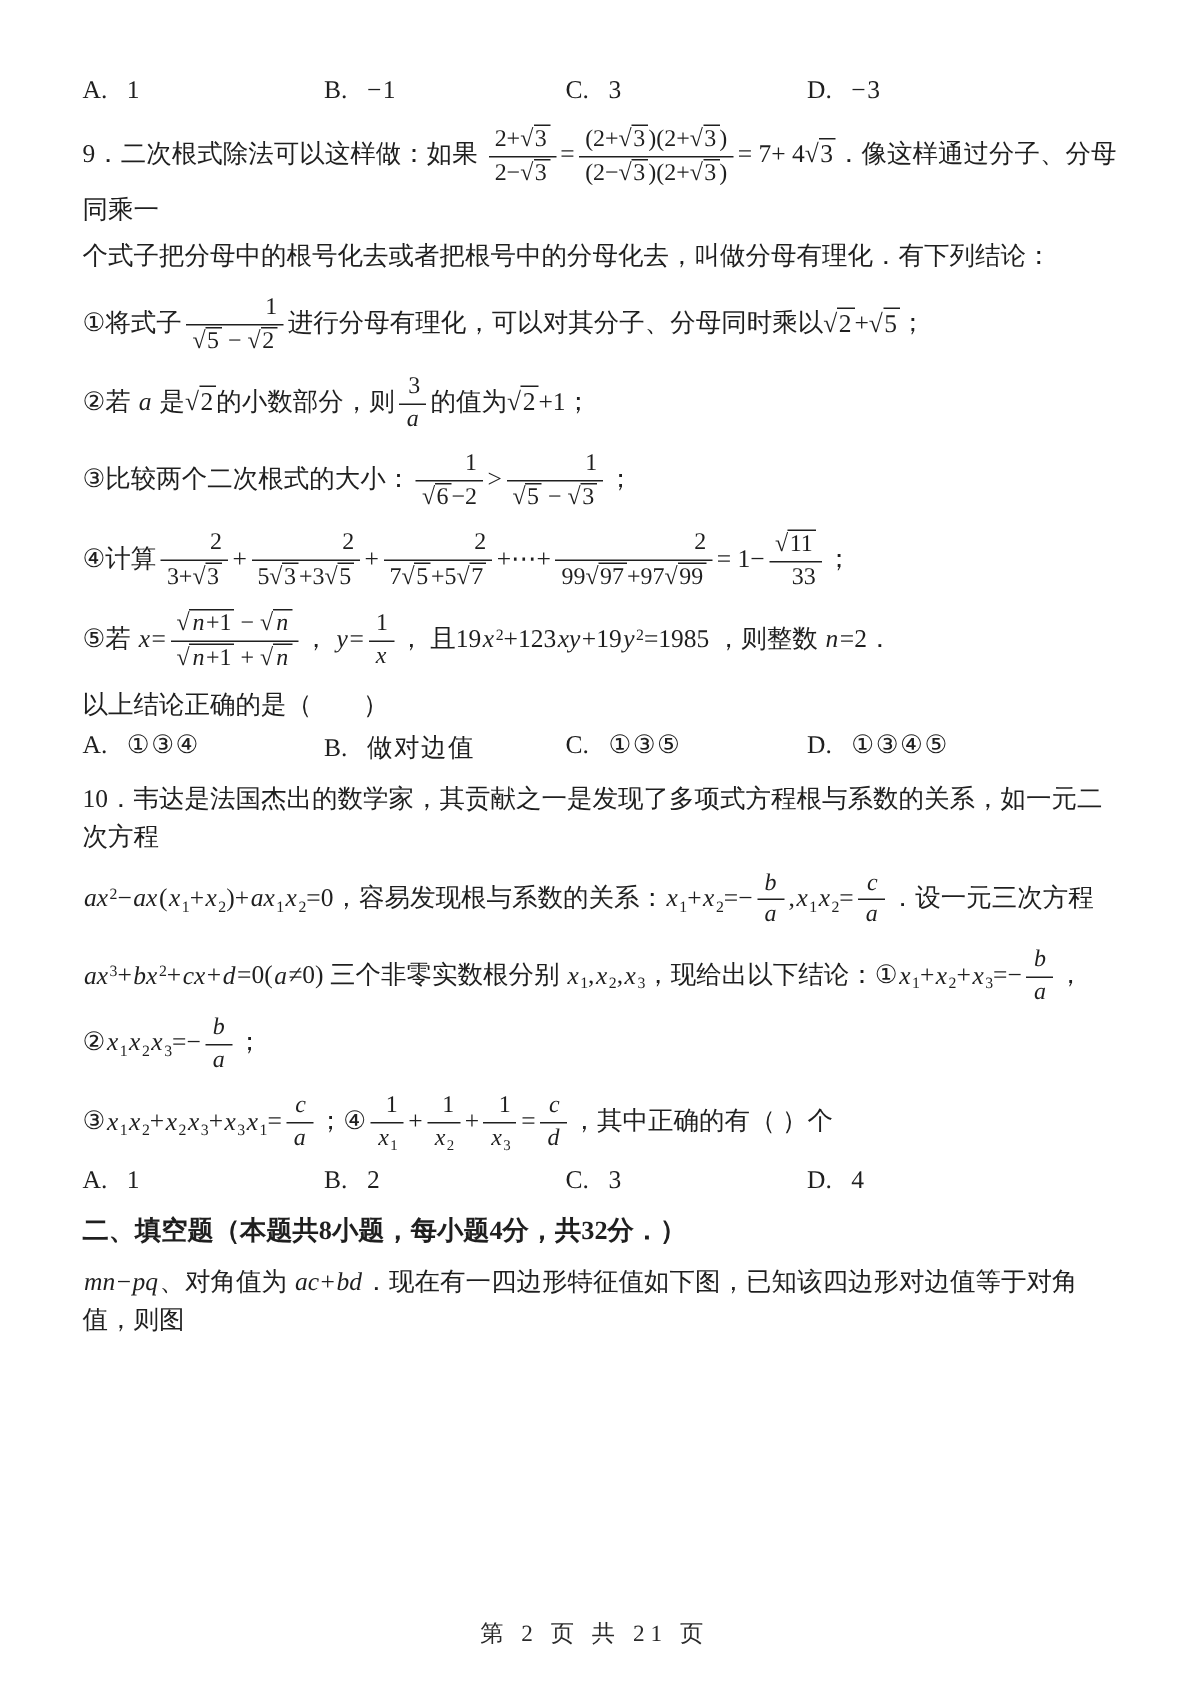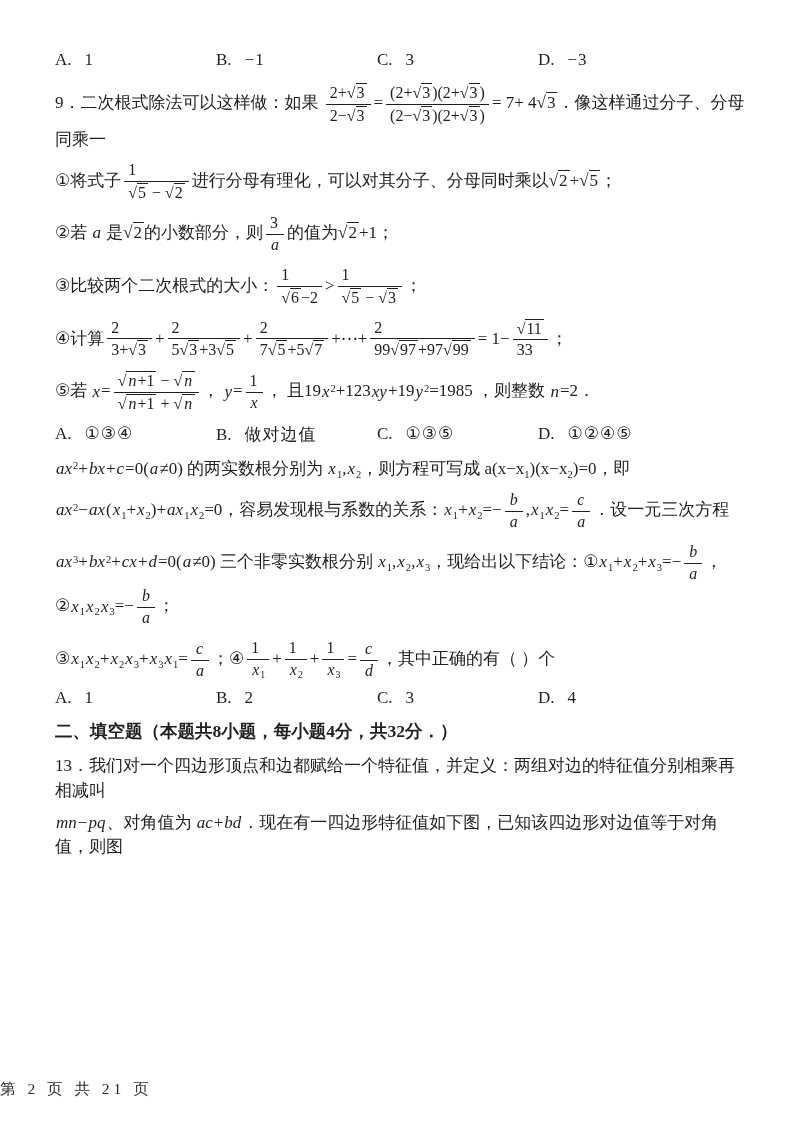--- a/index.html
+++ b/index.html
@@ -13,31 +13,31 @@
   .line { display:block; margin-bottom:7px; line-height:1.45; }
   .mb-s { margin-bottom:5px; }
   .mb-m { margin-bottom:10px; }
   .options-row { display:flex; margin-bottom:11px; }
   .opt { width:161px; flex:0 0 161px; display:flex; align-items:baseline; }
   .opt:last-child { flex:1 1 auto; }
   .opt-label { margin-right:13px; }
   .opt-text { letter-spacing:1px; }
   .section-title { font-weight:bold; font-size:17.5px; }
   
-  .frac { display:inline-block; vertical-align:middle; text-align:left;
+  .frac { display:inline-block; vertical-align:middle; text-align:right;
           margin:2px 3px; font-size:0.94em; line-height:1.18; }
   .frac .num { display:block; padding:0 4px 1px; border-bottom:1px solid #1f1f1f; }
   .frac .den { display:block; padding:1px 4px 0; }
   .sqrt { white-space:nowrap; }
   .sqrt .rad { display:inline-block; border-top:1px solid #1f1f1f;
                padding:0 2px 0 1px; line-height:1.15; vertical-align:baseline; }
   sub { font-size:0.62em; vertical-align:-0.35em; }
   sup { font-size:0.62em; vertical-align:0.45em; }
   i { font-style:italic; padding:0 1px; }
-  .footer { position:absolute; left:0; right:0; bottom:22px; text-align:left;
+  .footer { position:absolute; left:0; right:0; bottom:22px; text-align:center;
             font-size:15.5px; letter-spacing:4px; color:#2a2a2a; }
 </style>
 </head>
 <body>
 
 <div class="content">
 
   <div class="options-row">
     <span class="opt">
         <span class="opt-label">A.</span>
@@ -51,46 +51,48 @@
         <span class="opt-label">C.</span>
         <span class="opt-text">3</span>
       </span>
     <span class="opt">
         <span class="opt-label">D.</span>
         <span class="opt-text">−3</span>
       </span>
   </div>
 
   <div class="line">9．二次根式除法可以这样做：如果 <span class="frac"><span class="num">2+<span class="sqrt"><span class="rsign">√</span><span class="rad">3</span></span></span><span class="den">2−<span class="sqrt"><span class="rsign">√</span><span class="rad">3</span></span></span></span>=<span class="frac"><span class="num">(2+<span class="sqrt"><span class="rsign">√</span><span class="rad">3</span></span>)(2+<span class="sqrt"><span class="rsign">√</span><span class="rad">3</span></span>)</span><span class="den">(2−<span class="sqrt"><span class="rsign">√</span><span class="rad">3</span></span>)(2+<span class="sqrt"><span class="rsign">√</span><span class="rad">3</span></span>)</span></span>= 7+ 4<span class="sqrt"><span class="rsign">√</span><span class="rad">3</span></span>．像这样通过分子、分母同乘一</div>
+  <div class="line mb-m">个式子把分母中的根号化去或者把根号中的分母化去，叫做分母有理化．有下列结论：</div>
   <div class="line">①将式子<span class="frac"><span class="num">1</span><span class="den"><span class="sqrt"><span class="rsign">√</span><span class="rad">5</span></span> − <span class="sqrt"><span class="rsign">√</span><span class="rad">2</span></span></span></span>进行分母有理化，可以对其分子、分母同时乘以<span class="sqrt"><span class="rsign">√</span><span class="rad">2</span></span>+<span class="sqrt"><span class="rsign">√</span><span class="rad">5</span></span>；</div>
   <div class="line">②若 <i>a</i> 是<span class="sqrt"><span class="rsign">√</span><span class="rad">2</span></span>的小数部分，则<span class="frac"><span class="num">3</span><span class="den"><i>a</i></span></span>的值为<span class="sqrt"><span class="rsign">√</span><span class="rad">2</span></span>+1；</div>
   <div class="line">③比较两个二次根式的大小：<span class="frac"><span class="num">1</span><span class="den"><span class="sqrt"><span class="rsign">√</span><span class="rad">6</span></span>−2</span></span>&gt;<span class="frac"><span class="num">1</span><span class="den"><span class="sqrt"><span class="rsign">√</span><span class="rad">5</span></span> − <span class="sqrt"><span class="rsign">√</span><span class="rad">3</span></span></span></span>；</div>
   <div class="line">④计算<span class="frac"><span class="num">2</span><span class="den">3+<span class="sqrt"><span class="rsign">√</span><span class="rad">3</span></span></span></span>+<span class="frac"><span class="num">2</span><span class="den">5<span class="sqrt"><span class="rsign">√</span><span class="rad">3</span></span>+3<span class="sqrt"><span class="rsign">√</span><span class="rad">5</span></span></span></span>+<span class="frac"><span class="num">2</span><span class="den">7<span class="sqrt"><span class="rsign">√</span><span class="rad">5</span></span>+5<span class="sqrt"><span class="rsign">√</span><span class="rad">7</span></span></span></span>+⋯+<span class="frac"><span class="num">2</span><span class="den">99<span class="sqrt"><span class="rsign">√</span><span class="rad">97</span></span>+97<span class="sqrt"><span class="rsign">√</span><span class="rad">99</span></span></span></span>= 1−<span class="frac"><span class="num"><span class="sqrt"><span class="rsign">√</span><span class="rad">11</span></span></span><span class="den">33</span></span>；</div>
   <div class="line">⑤若 <i>x</i>=<span class="frac"><span class="num"><span class="sqrt"><span class="rsign">√</span><span class="rad"><i>n</i>+1</span></span> − <span class="sqrt"><span class="rsign">√</span><span class="rad"><i>n</i></span></span></span><span class="den"><span class="sqrt"><span class="rsign">√</span><span class="rad"><i>n</i>+1</span></span> + <span class="sqrt"><span class="rsign">√</span><span class="rad"><i>n</i></span></span></span></span>， <i>y</i>=<span class="frac"><span class="num">1</span><span class="den"><i>x</i></span></span>， 且19<i>x</i><sup>2</sup>+123<i>xy</i>+19<i>y</i><sup>2</sup>=1985 ，则整数 <i>n</i>=2．</div>
+  <div class="line mb-s">以上结论正确的是（　　）</div>
 
   <div class="options-row">
     <span class="opt">
         <span class="opt-label">A.</span>
         <span class="opt-text">①③④</span>
       </span>
     <span class="opt">
         <span class="opt-label">B.</span>
         <span class="opt-text">做对边值</span>
       </span>
     <span class="opt">
         <span class="opt-label">C.</span>
         <span class="opt-text">①③⑤</span>
       </span>
     <span class="opt">
         <span class="opt-label">D.</span>
-        <span class="opt-text">①②④⑤</span>
+        <span class="opt-text">①③④⑤</span>
       </span>
   </div>
 
-  <div class="line"><i>ax</i><sup>2</sup>+<i>bx</i>+<i>c</i>=0(<i>a</i>≠0) 的两实数根分别为 <i>x</i><sub>1</sub>,<i>x</i><sub>2</sub>，则方程可写成 a(x−x<sub>1</sub>)(x−x<sub>2</sub>)=0，即</div>
+  <div class="line">10．韦达是法国杰出的数学家，其贡献之一是发现了多项式方程根与系数的关系，如一元二次方程</div>
   <div class="line"><i>ax</i><sup>2</sup>−<i>ax</i>(<i>x</i><sub>1</sub>+<i>x</i><sub>2</sub>)+<i>ax</i><sub>1</sub><i>x</i><sub>2</sub>=0，容易发现根与系数的关系：<i>x</i><sub>1</sub>+<i>x</i><sub>2</sub>=−<span class="frac"><span class="num"><i>b</i></span><span class="den"><i>a</i></span></span>,<i>x</i><sub>1</sub><i>x</i><sub>2</sub>=<span class="frac"><span class="num"><i>c</i></span><span class="den"><i>a</i></span></span>．设一元三次方程</div>
   <div class="line"><i>ax</i><sup>3</sup>+<i>bx</i><sup>2</sup>+<i>cx</i>+<i>d</i>=0(<i>a</i>≠0) 三个非零实数根分别 <i>x</i><sub>1</sub>,<i>x</i><sub>2</sub>,<i>x</i><sub>3</sub>，现给出以下结论：①<i>x</i><sub>1</sub>+<i>x</i><sub>2</sub>+<i>x</i><sub>3</sub>=−<span class="frac"><span class="num"><i>b</i></span><span class="den"><i>a</i></span></span>，②<i>x</i><sub>1</sub><i>x</i><sub>2</sub><i>x</i><sub>3</sub>=−<span class="frac"><span class="num"><i>b</i></span><span class="den"><i>a</i></span></span>；</div>
   <div class="line mb-s">③<i>x</i><sub>1</sub><i>x</i><sub>2</sub>+<i>x</i><sub>2</sub><i>x</i><sub>3</sub>+<i>x</i><sub>3</sub><i>x</i><sub>1</sub>=<span class="frac"><span class="num"><i>c</i></span><span class="den"><i>a</i></span></span>；④<span class="frac"><span class="num">1</span><span class="den"><i>x</i><sub>1</sub></span></span>+<span class="frac"><span class="num">1</span><span class="den"><i>x</i><sub>2</sub></span></span>+<span class="frac"><span class="num">1</span><span class="den"><i>x</i><sub>3</sub></span></span>=<span class="frac"><span class="num"><i>c</i></span><span class="den"><i>d</i></span></span>，其中正确的有（ ）个</div>
 
   <div class="options-row">
     <span class="opt">
         <span class="opt-label">A.</span>
         <span class="opt-text">1</span>
       </span>
     <span class="opt">
@@ -103,18 +105,17 @@
       </span>
     <span class="opt">
         <span class="opt-label">D.</span>
         <span class="opt-text">4</span>
       </span>
   </div>
 
   <div class="line section-title mb-m">二、填空题（本题共8小题，每小题4分，共32分．）</div>
 
 
-  <div class="line">13．我们对一个四边形顶点和边都赋给一个特征值，并定义：两组对边的特征值分别相乘再相减叫</div>
   <div class="line"><i>mn</i>−<i>pq</i>、对角值为 <i>ac</i>+<i>bd</i>．现在有一四边形特征值如下图，已知该四边形对边值等于对角值，则图</div>
 
 </div>
 
 <div class="footer">第 2 页 共 21 页</div>
 
 </body></html>

